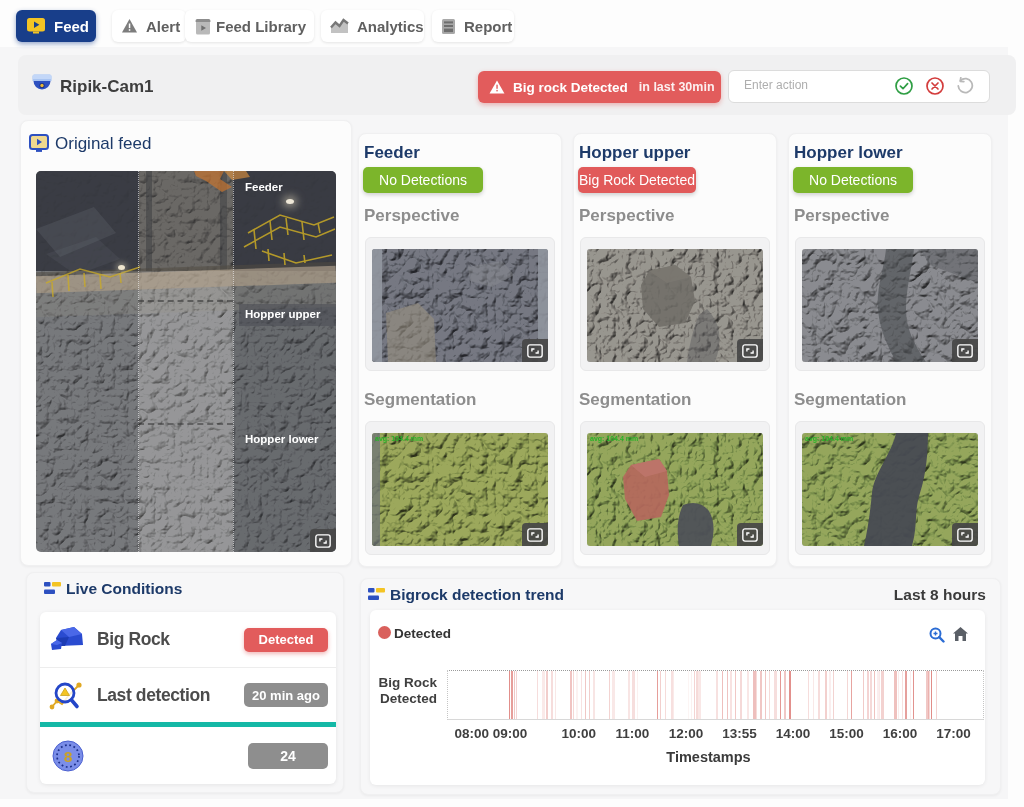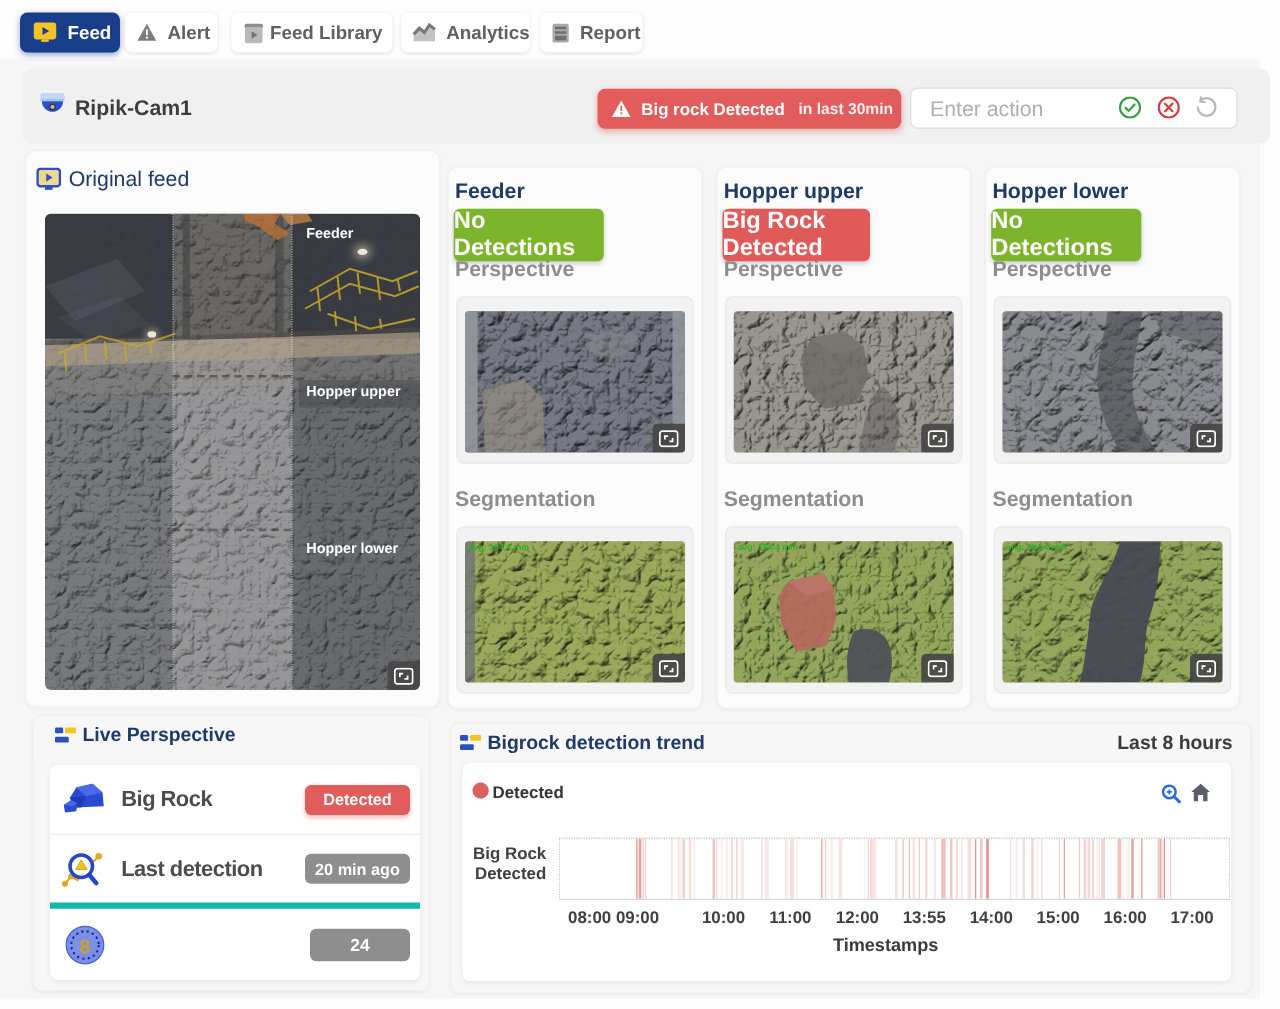--- a/index.html
+++ b/index.html
@@ -6,21 +6,21 @@
 .abs{position:absolute}
 
 .navbtn{position:absolute;top:10px;height:32px;border-radius:6px;background:#fff;
  box-shadow:0 1px 3px rgba(0,0,0,.10);display:flex;align-items:center;font-weight:bold;
  font-size:15px;color:#606060}
 
 #band{position:absolute;left:18px;top:55px;width:998px;height:60px;background:#f0f0f1;border-radius:8px}
 
 .card{position:absolute;background:#fcfcfc;border:1px solid #f0f0f1;border-radius:8px;box-shadow:0 1px 3px rgba(0,0,0,.05)}
 .coltitle{font-size:17px;font-weight:bold;color:#1d3a69}
-.badge{height:42px;border-radius:5px;color:#fff;font-weight:bold;font-size:19px;
+.badge{height:26px;border-radius:5px;color:#fff;font-weight:normal;font-size:14px;
  display:flex;align-items:center;justify-content:center}
 .glabel{font-size:17px;font-weight:bold;color:#8d8d8d}
 .inset{position:absolute;background:#f2f2f3;border:1px solid #e8e8e9;border-radius:6px}
 .imgbox{position:absolute;border-radius:3px;overflow:hidden}
 .noise{position:absolute;left:0;top:0;width:100%;height:100%;mix-blend-mode:multiply}
 .noise2{position:absolute;left:0;top:0;width:100%;height:100%;mix-blend-mode:overlay;opacity:.18}
 .fsic{position:absolute;right:0;bottom:0;width:26px;height:23px;background:rgba(70,70,70,.92);
  border-radius:4px 0 3px 0;display:flex;align-items:center;justify-content:center}
 
 .lrow{position:absolute;left:0;width:100%;display:flex;align-items:center}
@@ -36,21 +36,21 @@
 
 <div class="navbtn" style="left:16px;width:80px;background:#183e8a;box-shadow:0 2px 5px rgba(20,60,140,.45);color:#fff">
   <svg style="margin-left:10px" width="20" height="18" viewBox="0 0 20 18">
     <rect x="1" y="1" width="18" height="13.5" rx="2.5" fill="#f4c424"></rect>
     <path d="M8 4.6 L13.4 7.75 L8 10.9 Z" fill="#183e8a"></path>
     <rect x="7" y="14.5" width="6" height="2" fill="#f4c424"></rect>
   </svg>
   <span style="margin-left:8px">Feed</span>
   </div>
 
-<div class="navbtn" style="left:100px;width:74px">
+<div class="navbtn" style="left:112px;width:74px">
   <svg style="margin-left:9px" width="17" height="16" viewBox="0 0 17 16">
     <path d="M8.5 1 L16 14.5 H1 Z" fill="#7d7d7d"></path>
     <rect x="7.8" y="5.5" width="1.5" height="4.6" fill="#fff"></rect>
       <rect x="7.8" y="11.2" width="1.5" height="1.6" fill="#fff"></rect>
   </svg>
   <span style="margin-left:8px">Alert</span>
   </div>
 
 <div class="navbtn" style="left:185px;width:129px">
   <svg style="margin-left:9px" width="18" height="17" viewBox="0 0 18 17">
@@ -93,21 +93,21 @@
   <svg style="margin-left:11px" width="16" height="14" viewBox="0 0 17 15">
     <path d="M8.5 0.5 L16.5 14.5 H0.5 Z" fill="#fff"></path>
     <rect x="7.8" y="5" width="1.5" height="4.4" fill="#e25c5c"></rect>
       <rect x="7.8" y="10.6" width="1.5" height="1.6" fill="#e25c5c"></rect>
   </svg>
   <span style="margin-left:8px;font-size:13.5px;font-weight:bold;color:#fff;white-space:nowrap">Big rock Detected</span>
   <span style="margin-left:11px;font-size:12.5px;font-weight:bold;color:rgba(255,255,255,.9);white-space:nowrap">in last 30min</span>
 </div>
 
 <div class="abs" style="left:728px;top:70px;width:262px;height:33px;background:#fff;border:1px solid #dcdcdc;border-radius:6px"></div>
-<div class="abs" style="left:744px;top:78px;font-size:17px;color:#aeaeae">Enter action</div>
+<div class="abs" style="left:744px;top:78px;font-size:12px;color:#aeaeae">Enter action</div>
 <svg class="abs" style="left:895px;top:77px" width="18" height="18" viewBox="0 0 18 18">
   <circle cx="9" cy="9" r="8" fill="none" stroke="#2f9e44" stroke-width="1.7"></circle>
   <path d="M5.4 9.2 L8 11.7 L12.6 6.6" fill="none" stroke="#2f9e44" stroke-width="1.7" stroke-linecap="round" stroke-linejoin="round"></path>
 </svg>
 <svg class="abs" style="left:926px;top:77px" width="18" height="18" viewBox="0 0 18 18">
   <circle cx="9" cy="9" r="8" fill="none" stroke="#d33c3c" stroke-width="1.7"></circle>
   <path d="M6 6 L12 12 M12 6 L6 12" fill="none" stroke="#d33c3c" stroke-width="1.7" stroke-linecap="round"></path>
 </svg>
 <svg class="abs" style="left:956px;top:77px" width="18" height="18" viewBox="0 0 18 18">
   <path d="M4.5 3.5 A7 7 0 1 1 2.3 9" fill="none" stroke="#b9b9b9" stroke-width="1.8" stroke-linecap="round"></path>
@@ -333,21 +333,21 @@
       </svg>
     </div>
 </div>
 
 <div class="card" style="left:26px;top:572px;width:318px;height:221px;background:#f7f7f8"></div>
 <svg class="abs" style="left:44px;top:581px" width="17" height="15" viewBox="0 0 17 15">
   <rect x="0" y="1" width="6.5" height="4.6" rx="1" fill="#2d50c0"></rect>
   <rect x="8" y="1" width="9" height="4.6" rx="1" fill="#f4c424"></rect>
   <rect x="0" y="8.4" width="11" height="4.6" rx="1" fill="#2d50c0"></rect>
 </svg>
-<div class="abs" style="left:66px;top:580px;font-size:15.5px;font-weight:bold;color:#1d3a69">Live Perspective</div>
+<div class="abs" style="left:66px;top:580px;font-size:15.5px;font-weight:bold;color:#1d3a69">Live Conditions</div>
 <div class="abs" style="left:40px;top:612px;width:296px;height:172px;background:#fff;border-radius:6px;box-shadow:0 1px 4px rgba(0,0,0,.08)">
   <div class="lrow" style="top:0;height:56px;border-bottom:1px solid #ededed">
     <svg style="margin-left:9px" width="38" height="32" viewBox="0 0 38 32">
       <path d="M12 6 L25 3 L33 10 L34 21 L10 22 L7 14 Z" fill="#2a4bd0"></path>
       <path d="M12 6 L25 3 L33 10 L20 13 Z" fill="#4a68e8"></path>
       <path d="M7 14 L20 13 L16 22 L10 22 Z" fill="#1d3cb4"></path>
       <path d="M2 20 L8 16 L13 19 L12 25 L3 26 Z" fill="#2a4bd0"></path>
       <path d="M2 20 L8 16 L13 19 L8 21 Z" fill="#4a68e8"></path>
     </svg>
     <span style="margin-left:10px;font-size:17.5px;font-weight:bold;color:#4c4c4c;letter-spacing:-.4px">Big Rock</span>

